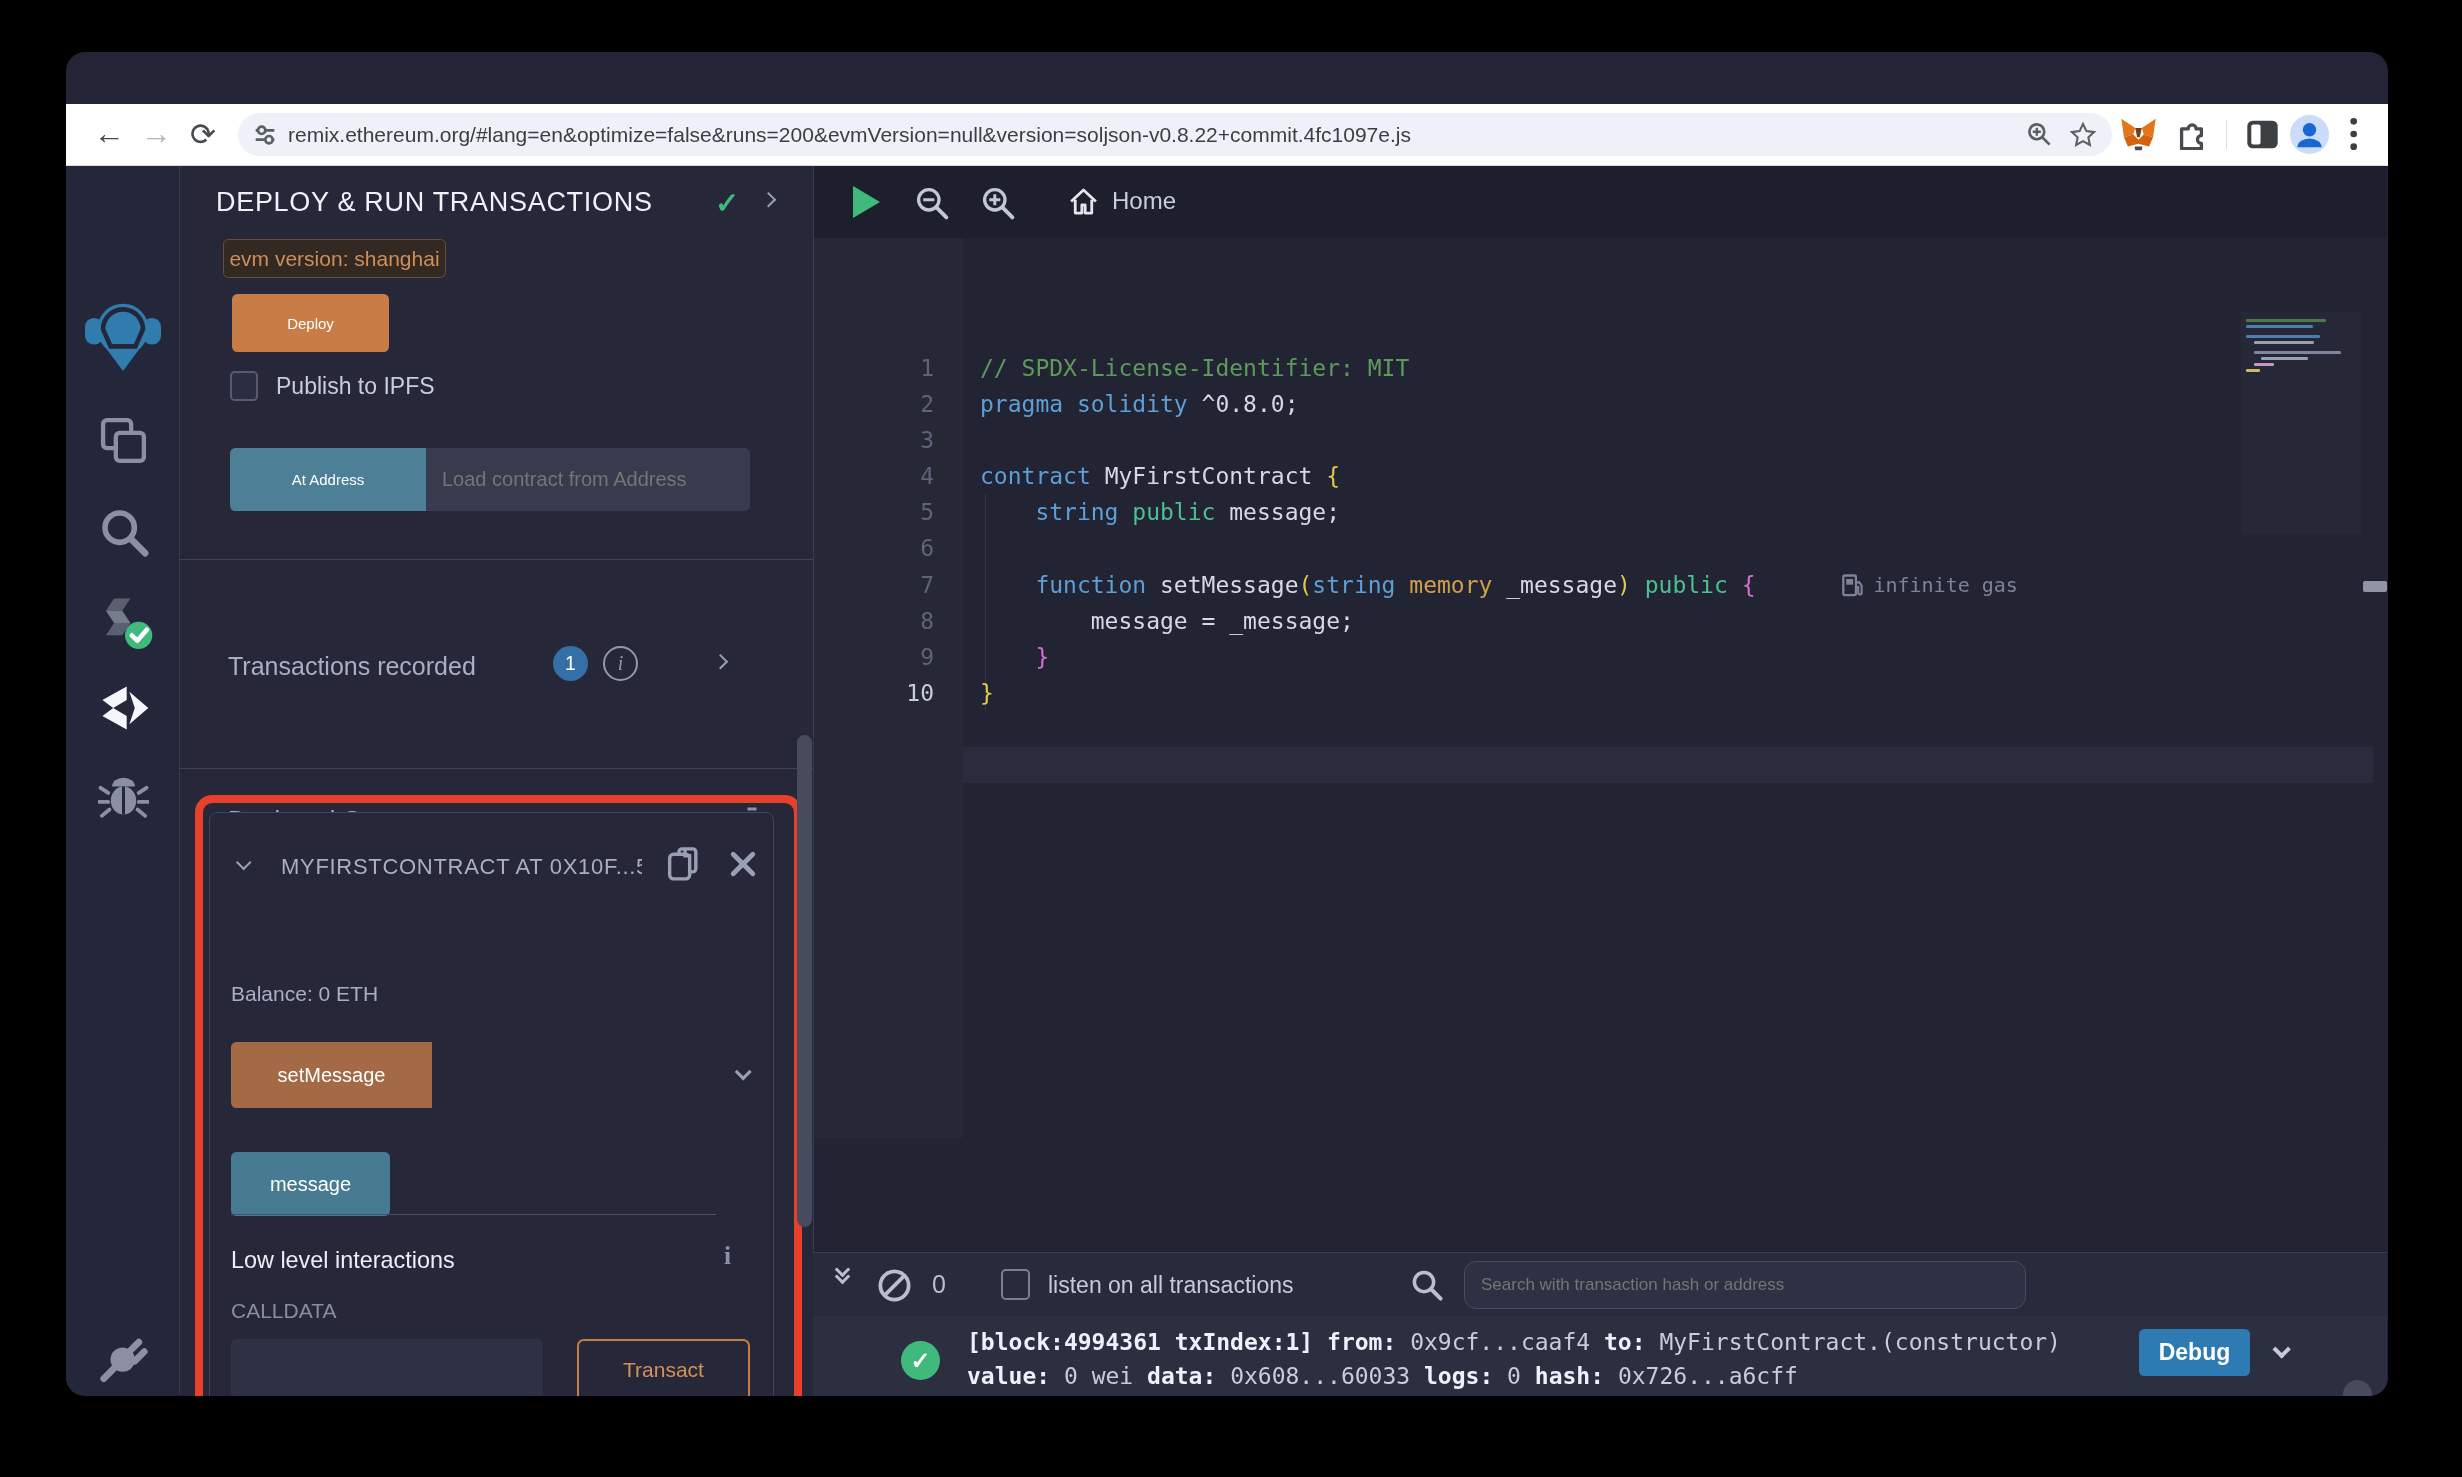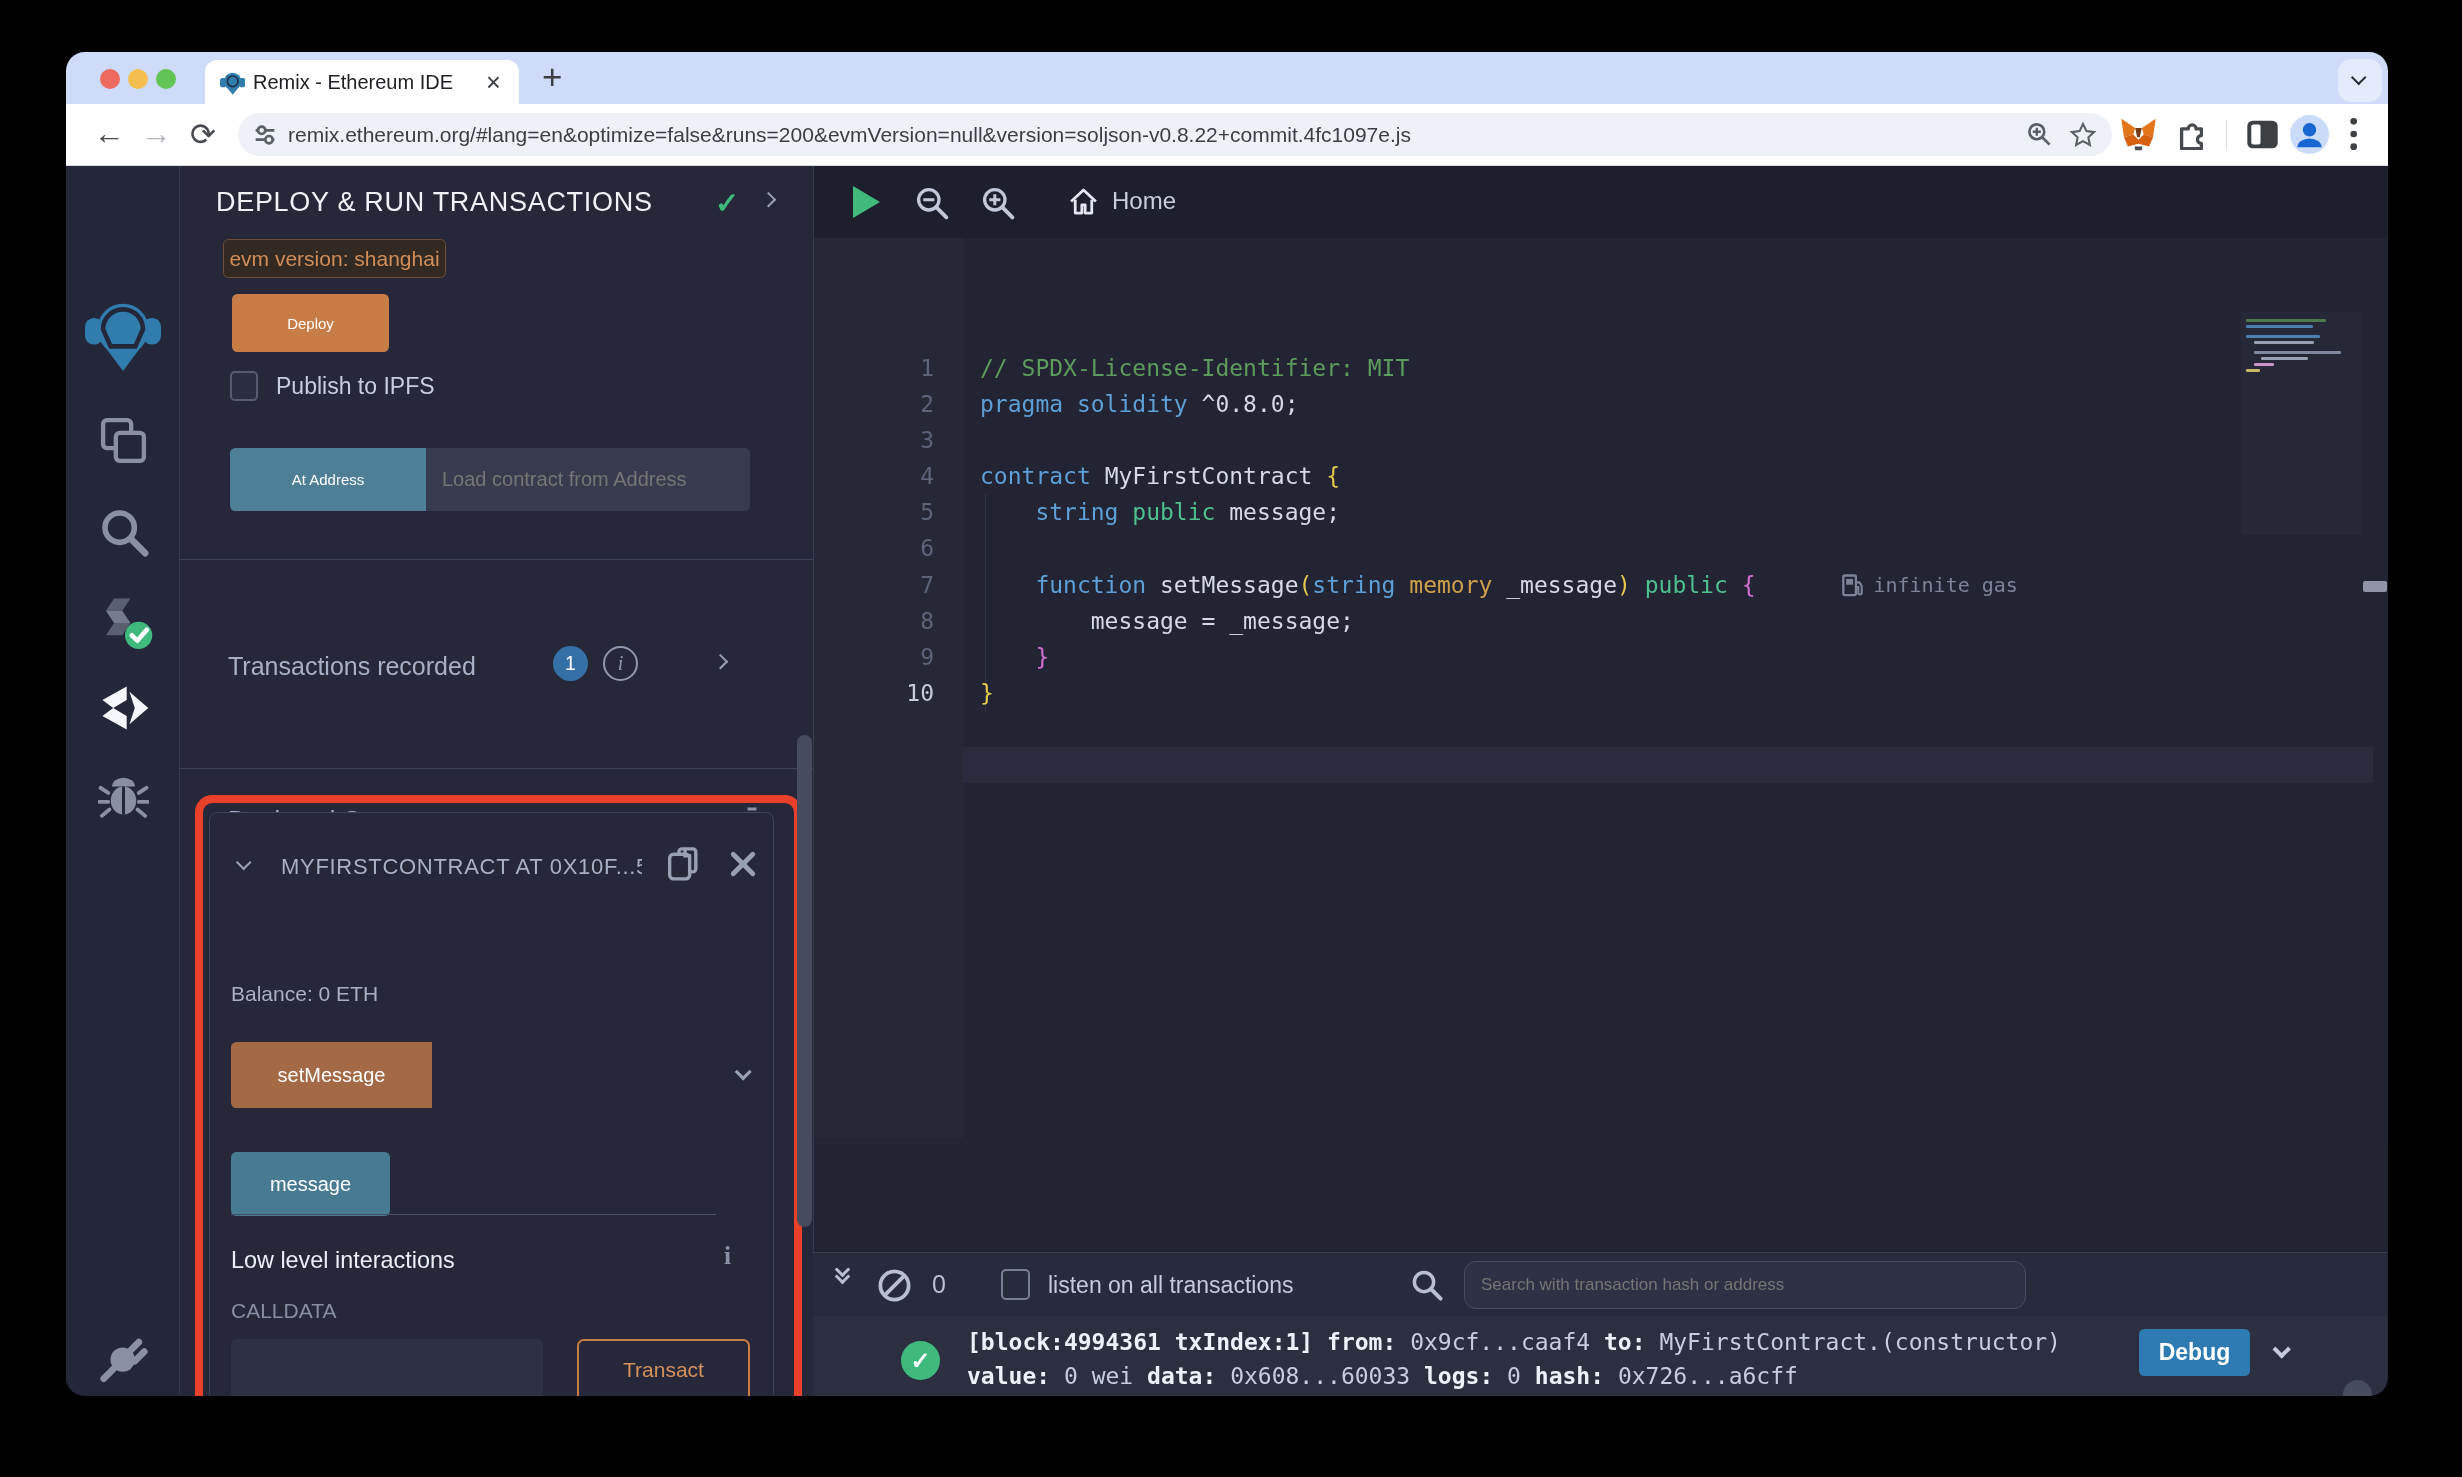--- a/index.html
+++ b/index.html
@@ -59,41 +59,20 @@
   .logtxt b{color:#eef1fa;}
   .checkcircle{width:39px;height:39px;border-radius:50%;background:#3fba7c;display:flex;align-items:center;justify-content:center;
                color:#fff;font-size:24px;font-weight:bold;}
   input{outline:none;}
 </style>
 </head>
 <body>
 
 <div class="abs window">
 
-  <div class="abs tabstrip">
-    <div class="abs tl" style="left:34px;background:#ec6a5e;"></div>
-    <div class="abs tl" style="left:62px;background:#f4bf4f;"></div>
-    <div class="abs tl" style="left:90px;background:#61c454;"></div>
-
-    <div class="abs btab">
-      <svg class="abs" style="left:14.7px;top:10px;" width="25.4" height="25.4" viewBox="0 0 38 38">
-        <circle cx="19" cy="17" r="13" fill="#2f7cad"></circle>
-        <rect x="0" y="12" width="9" height="14" rx="4" fill="#2f7cad"></rect>
-        <rect x="29" y="12" width="9" height="14" rx="4" fill="#2f7cad"></rect>
-        <polygon points="10,26 28,26 19,37" fill="#2f7cad"></polygon>
-        <circle cx="19" cy="17" r="8" fill="none" stroke="#22304a" stroke-width="2.5"></circle>
-      </svg>
-      <span class="abs btab-title">Remix - Ethereum IDE</span>
-      <span class="abs btab-x">×</span>
-    </div>
-    <span class="abs newtab">+</span>
-    <div class="abs tabsearch">
-      <span class="chev" style="color:#2a2d33;margin:13.4px 0 0 14.7px;"></span>
-    </div>
-  </div>
 
   <div class="abs toolbar">
     <span class="abs navbtn" style="left:28px;">←</span>
     <span class="abs navbtn" style="left:75px;color:#b4b7bd;">→</span>
     <span class="abs navbtn" style="left:124px;">⟳</span>
 
     <div class="abs urlpill">
       <svg class="abs" style="left:14.7px;top:10px;" width="24" height="24" viewBox="0 0 36 36">
         <line x1="4" y1="11" x2="32" y2="11" stroke="#5b6065" stroke-width="4"></line>
         <line x1="4" y1="25" x2="32" y2="25" stroke="#5b6065" stroke-width="4"></line>

